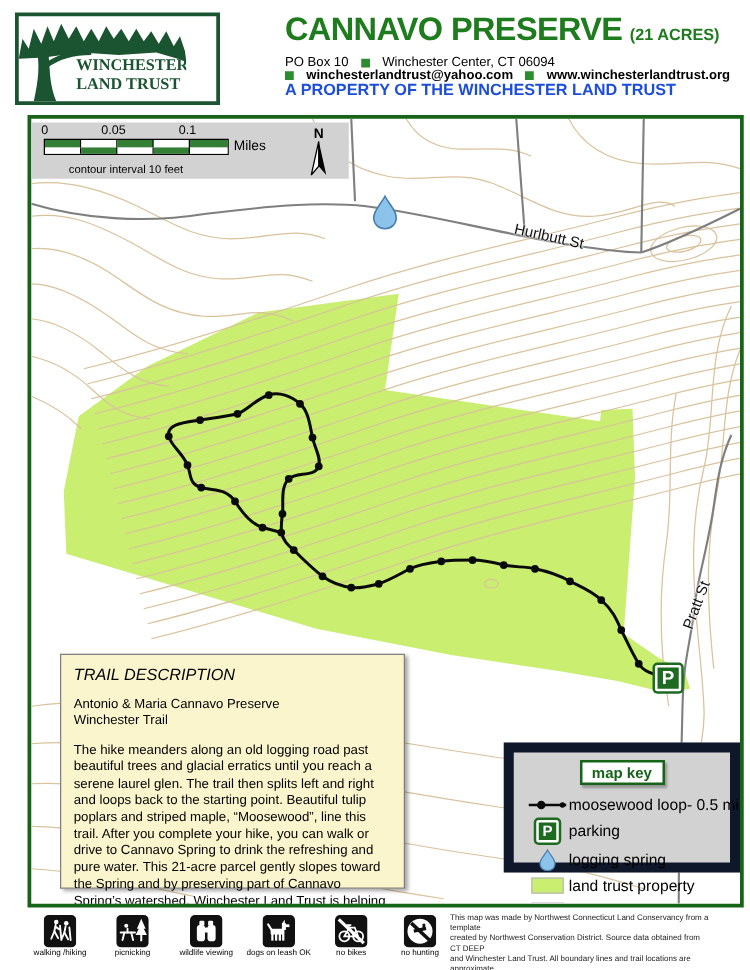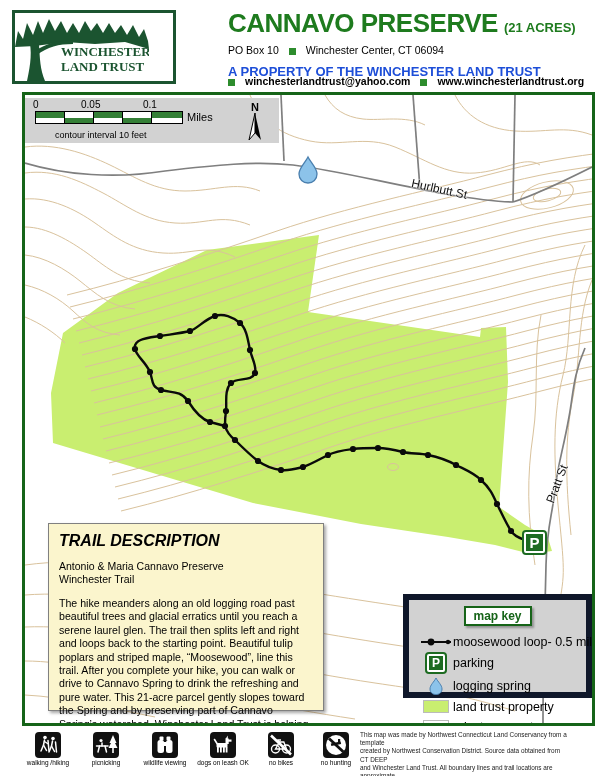--- a/index.html
+++ b/index.html
@@ -4,21 +4,21 @@
 <style>
   html,body{margin:0;padding:0;background:#fff;}
   body{width:600px;height:776px;position:relative;font-family:"Liberation Sans",sans-serif;color:#000;overflow:hidden;}
   .abs{position:absolute;}
 
   
   .logo-box{left:12px;top:10px;width:164px;height:74px;border:3px solid #1b5430;background:#fff;box-sizing:border-box;}
   .hdr-title{left:228px;top:8px;font-size:26px;font-weight:bold;color:#1e7b1e;letter-spacing:-0.5px;white-space:nowrap;}
   .hdr-title .suffix{font-size:13px;letter-spacing:0;margin-left:6px;font-weight:bold;text-align:right;}
   .hdr-line1{left:228px;top:44px;font-size:10.5px;font-weight:normal;white-space:nowrap;}
-  .hdr-line2{left:228px;top:75px;font-size:10.5px;font-weight:bold;white-space:nowrap;}
+  .hdr-line2{left:228px;top:54px;font-size:10.5px;font-weight:bold;white-space:nowrap;}
   .hdr-prop{left:228px;top:64px;font-size:13px;font-weight:bold;color:#1d4ed8;white-space:nowrap;}
   .gbullet{display:inline-block;width:7px;height:7px;background:#2d8c2d;margin:0 10px;vertical-align:middle;}
 
   
   .map{left:22px;top:92px;width:573px;height:634px;border:3px solid #166418;box-sizing:border-box;background:#fff;overflow:hidden;}
   .mapsvg{position:absolute;left:0;top:0;width:567px;height:628px;}
 
   .road-label{position:absolute;font-size:12px;color:#111;white-space:nowrap;
     text-shadow:0 0 2px #fff,0 0 2px #fff,0 0 2px #fff;}
 
@@ -35,26 +35,26 @@
   .north .nl{font-size:11px;font-weight:bold;line-height:11px;}
 
   
   .p-sign{width:17px;height:17px;background:#1d6b21;border:2px solid #fff;box-shadow:0 0 0 2px #1d6b21;border-radius:2px;
     color:#fff;font-weight:bold;font-size:15px;line-height:17px;text-align:center;}
   .p-on-map{left:499px;top:437px;}
 
   
   .descbox{left:23px;top:428px;width:276px;height:188px;background:#fbf5cd;border:1.5px solid #808080;box-sizing:border-box;
     box-shadow:2px 2px 3px rgba(0,0,0,0.35);padding:8px 10px;}
-  .descbox h3{margin:0 0 10px 0;font-size:16px;font-style:italic;font-weight:bold;}
+  .descbox h3{margin:0 0 10px 0;font-size:13px;font-style:italic;font-weight:normal;}
   .desc-sub{font-size:10.5px;line-height:13px;margin-bottom:11px;}
   .desc-body{font-size:10.6px;line-height:13.4px;}
 
   
-  .keybox{left:378px;top:499px;width:189px;height:104px;background:#d2d2d2;border:6px solid #0f172a;box-sizing:border-box;}
+  .keybox{left:378px;top:499px;width:189px;height:104px;background:#d2d2d2;border:8px solid #0f172a;box-sizing:border-box;}
   .key-title{position:absolute;left:50%;transform:translateX(-50%);top:6px;background:#fff;border:2px solid #166418;
     color:#166418;font-weight:bold;font-size:12px;padding:1px 8px;box-shadow:2px 2px 2px rgba(0,0,0,0.3);white-space:nowrap;}
   .key-rows{position:absolute;left:10px;top:32px;right:6px;}
   .key-row{display:flex;align-items:center;height:19px;margin-bottom:1px;}
   .key-ic{width:34px;display:flex;justify-content:center;align-items:center;flex:none;}
   .key-lab{font-size:12.5px;white-space:nowrap;}
   .swatch{width:26px;height:13px;border:1px solid #bbb;box-sizing:border-box;}
   .sw-green{background:#c9ee70;} .sw-white{background:#fff;}
   .p-sign.small{width:14px;height:14px;font-size:12px;line-height:14px;}
 

